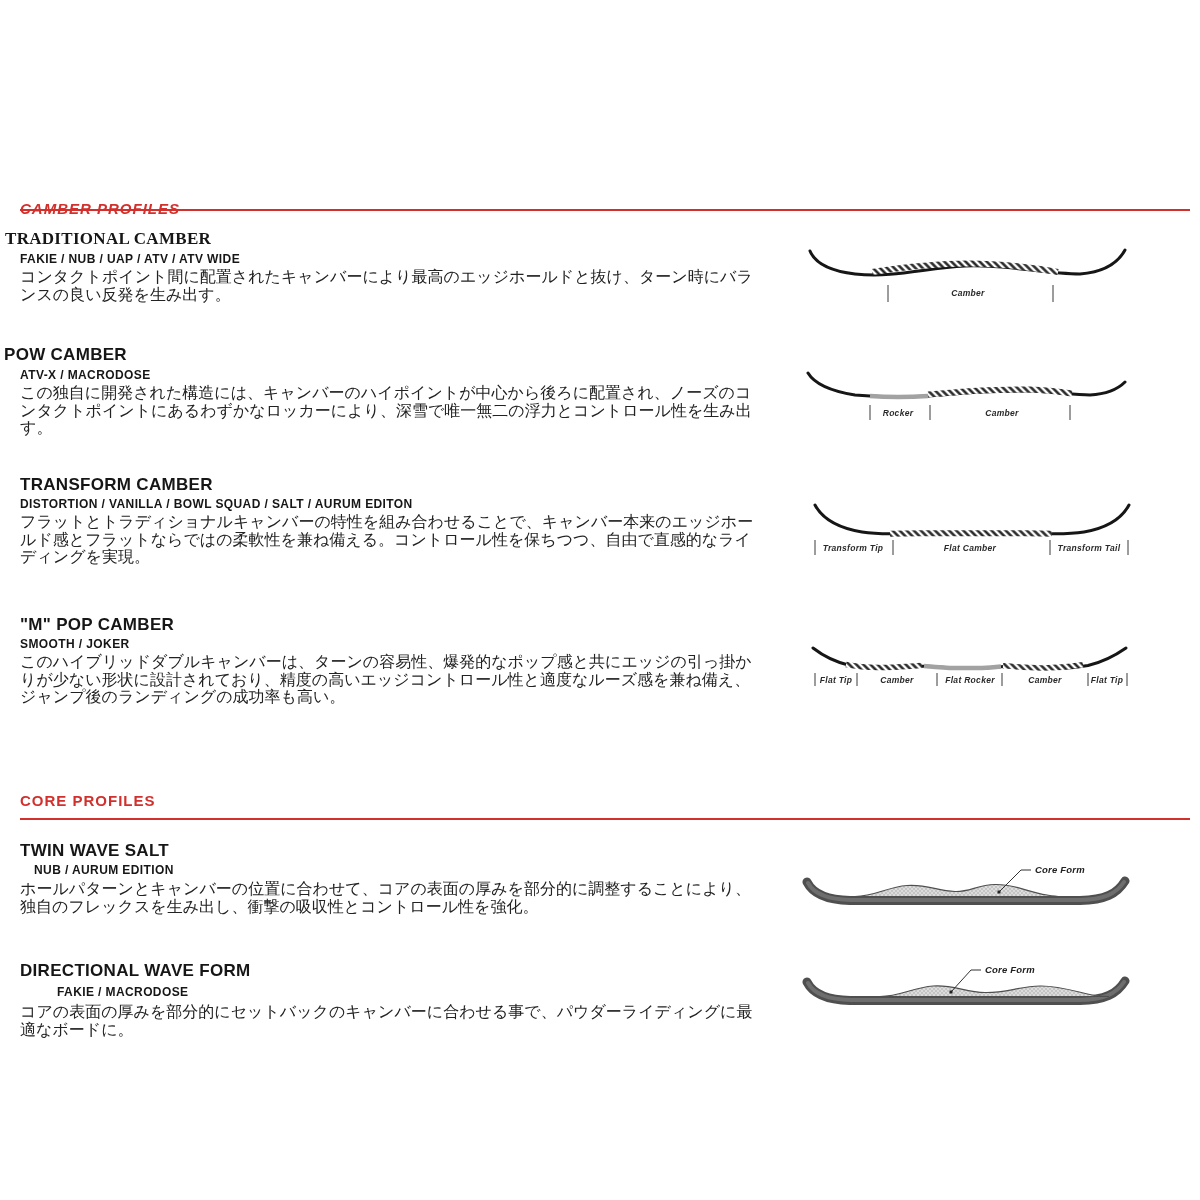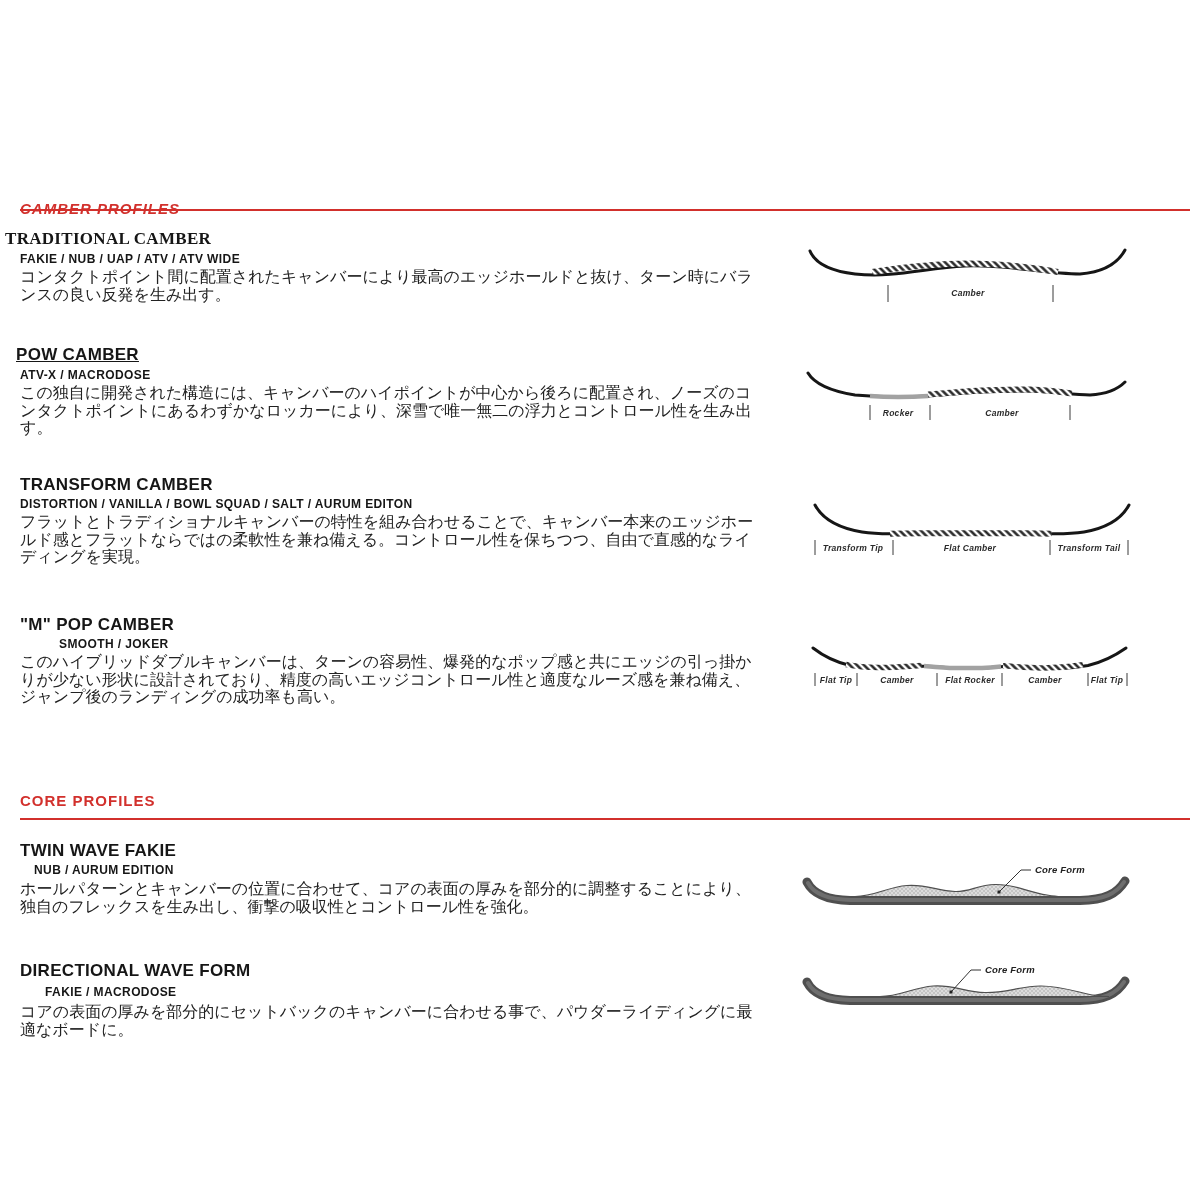--- a/index.html
+++ b/index.html
@@ -73,21 +73,21 @@
 <svg class="abs" style="left:800px;top:241px;" width="335" height="68" viewBox="0 0 335 68">
   <path class="board" d="M 10 10 C 15 22, 30 30, 55 33 C 95 37, 125 27, 165 25 C 205 23, 245 33, 280 33 C 305 31, 318 22, 325 9"></path>
   <path class="hatchseg" d="M 72 31 C 105 26, 135 22.5, 168 22.5 C 203 22.5, 235 27, 258 31"></path>
   <g>
     <line class="tick" x1="88" y1="44" x2="88" y2="61"></line>
     <line class="tick" x1="253" y1="44" x2="253" y2="61"></line>
   </g>
   <text class="dlabel" x="168" y="55" text-anchor="middle">Camber</text>
 </svg>
 
-<div class="abs item-title" style="left:16px;top:345px;text-decoration:underline;">POW CAMBER</div>
+<div class="abs item-title" style="left:4px;top:345px;">POW CAMBER</div>
 <div class="abs item-models" style="left:20px;top:368px;">ATV-X / MACRODOSE</div>
 <div class="abs item-desc" style="left:20px;top:384px;">この独自に開発された構造には、キャンバーのハイポイントが中心から後ろに配置され、ノーズのコンタクトポイントにあるわずかなロッカーにより、深雪で唯一無二の浮力とコントロール性を生み出す。</div>
 
 <svg class="abs" style="left:800px;top:365px;" width="335" height="58" viewBox="0 0 335 58">
   <path class="board" d="M 8 8 C 14 18, 30 26, 55 30 L 70 31 C 90 32.5, 110 32.2, 128 31 C 160 28, 200 25.5, 230 26 C 250 26.5, 270 29, 290 30 C 308 29, 318 24, 325 17"></path>
   <path class="grayseg" d="M 70 31 C 90 32.5, 110 32.2, 128 31"></path>
   <path class="hatchseg" d="M 128 29.5 C 160 26.5, 200 24, 230 24.5 C 248 25, 262 27, 272 28.5"></path>
   <g>
     <line class="tick" x1="70" y1="40" x2="70" y2="55"></line>
     <line class="tick" x1="130" y1="40" x2="130" y2="55"></line>
@@ -109,21 +109,21 @@
     <line class="tick" x1="93" y1="42" x2="93" y2="57"></line>
     <line class="tick" x1="250" y1="42" x2="250" y2="57"></line>
     <line class="tick" x1="328" y1="42" x2="328" y2="57"></line>
   </g>
   <text class="dlabel" x="53" y="53" text-anchor="middle">Transform Tip</text>
   <text class="dlabel" x="170" y="53" text-anchor="middle">Flat Camber</text>
   <text class="dlabel" x="289" y="53" text-anchor="middle">Transform Tail</text>
 </svg>
 
 <div class="abs item-title" style="left:20px;top:615px;">"M" POP CAMBER</div>
-<div class="abs item-models" style="left:20px;top:637px;margin-left:39px;">SMOOTH / JOKER</div>
+<div class="abs item-models" style="left:20px;top:637px;">SMOOTH / JOKER</div>
 <div class="abs item-desc" style="left:20px;top:653px;">このハイブリッドダブルキャンバーは、ターンの容易性、爆発的なポップ感と共にエッジの引っ掛かりが少ない形状に設計されており、精度の高いエッジコントロール性と適度なルーズ感を兼ね備え、ジャンプ後のランディングの成功率も高い。</div>
 
 <svg class="abs" style="left:800px;top:640px;" width="335" height="50" viewBox="0 0 335 50">
   <path class="board" d="M 13 8 C 22 15, 35 22, 50 25.5 C 75 30.5, 95 28, 115 26.5 C 130 25.5, 140 27, 152 28 L 185 28 C 198 27, 208 25.5, 222 26.5 C 243 28, 262 30.5, 288 25.5 C 303 22, 316 15, 326 8"></path>
   <path class="hatchseg" style="stroke-width:5.5" d="M 46 24.5 C 72 29.5, 95 27, 122 25.5"></path>
   <path class="grayseg" d="M 124 26 C 135 27, 145 28, 155 28 L 182 28 C 190 27.6, 196 27, 201 26.5"></path>
   <path class="hatchseg" style="stroke-width:5.5" d="M 203 25.8 C 228 27.8, 252 29.8, 283 24.8"></path>
   <g>
     <line class="tick" x1="15" y1="33" x2="15" y2="46"></line>
     <line class="tick" x1="57" y1="33" x2="57" y2="46"></line>
@@ -135,37 +135,37 @@
   <text class="dlabel" x="36" y="43" text-anchor="middle">Flat Tip</text>
   <text class="dlabel" x="97" y="43" text-anchor="middle">Camber</text>
   <text class="dlabel" x="170" y="43" text-anchor="middle">Flat Rocker</text>
   <text class="dlabel" x="245" y="43" text-anchor="middle">Camber</text>
   <text class="dlabel" x="307" y="43" text-anchor="middle">Flat Tip</text>
 </svg>
 
 <div class="abs sec-heading" style="left:20px;top:792px;">CORE PROFILES</div>
 <div class="abs red-line" style="left:20px;top:818px;width:1170px;"></div>
 
-<div class="abs item-title" style="left:20px;top:841px;">TWIN WAVE FAKIE</div>
+<div class="abs item-title" style="left:20px;top:841px;">TWIN WAVE SALT</div>
 <div class="abs item-models" style="left:20px;top:863px;padding-left:14px;">NUB / AURUM EDITION</div>
 <div class="abs item-desc" style="left:20px;top:880px;">ホールパターンとキャンバーの位置に合わせて、コアの表面の厚みを部分的に調整することにより、独自のフレックスを生み出し、衝撃の吸収性とコントロール性を強化。</div>
 
 <svg class="abs" style="left:795px;top:850px;" width="345" height="65" viewBox="0 0 345 65">
   <path class="corebase" d="M 12 32 C 18 44, 32 50, 55 50.5 L 285 50.5 C 310 50, 322 44, 330 31"></path>
   <path class="corebase2" d="M 13 33 C 19 44, 33 49.5, 56 50 L 284 50 C 309 49.5, 321 44, 329 32"></path>
   <path class="coreform" d="M 60 46.5 C 80 46.5, 92 37, 112 35.5 C 132 34, 142 41, 160 41.5 C 175 42, 182 35, 200 34.5 C 220 34, 232 42, 252 45 C 258 46, 262 46.5, 266 46.5 L 60 46.5 Z"></path>
   <g>
     <polyline class="leader" points="236,20 226,20 204,42"></polyline>
     <rect x="202.5" y="40.5" width="3" height="3" fill="#222"></rect>
   </g>
   <text class="clabel" x="240" y="23" text-anchor="start">Core Form</text>
 </svg>
 
 <div class="abs item-title" style="left:20px;top:961px;">DIRECTIONAL WAVE FORM</div>
-<div class="abs item-models" style="left:20px;top:985px;padding-left:25px;">FAKIE / MACRODOSE</div>
+<div class="abs item-models" style="left:32px;top:985px;padding-left:25px;">FAKIE / MACRODOSE</div>
 <div class="abs item-desc" style="left:20px;top:1003px;">コアの表面の厚みを部分的にセットバックのキャンバーに合わせる事で、パウダーライディングに最適なボードに。</div>
 
 <svg class="abs" style="left:795px;top:950px;" width="345" height="65" viewBox="0 0 345 65">
   <path class="corebase" d="M 12 32 C 18 44, 32 50, 55 50.5 L 285 50.5 C 310 50, 322 44, 330 31"></path>
   <path class="corebase2" d="M 13 33 C 19 44, 33 49.5, 56 50 L 284 50 C 309 49.5, 321 44, 329 32"></path>
   <path class="coreform" d="M 85 46.5 C 105 46.5, 118 37.5, 138 36 C 158 34.5, 170 42, 190 42.5 C 210 43, 225 36.5, 245 36 C 265 35.5, 285 43, 300 45.5 C 306 46.3, 310 46.5, 314 46.5 L 85 46.5 Z"></path>
   <g>
     <polyline class="leader" points="186,20 176,20 156,42"></polyline>
     <rect x="154.5" y="40.5" width="3" height="3" fill="#222"></rect>
   </g>

